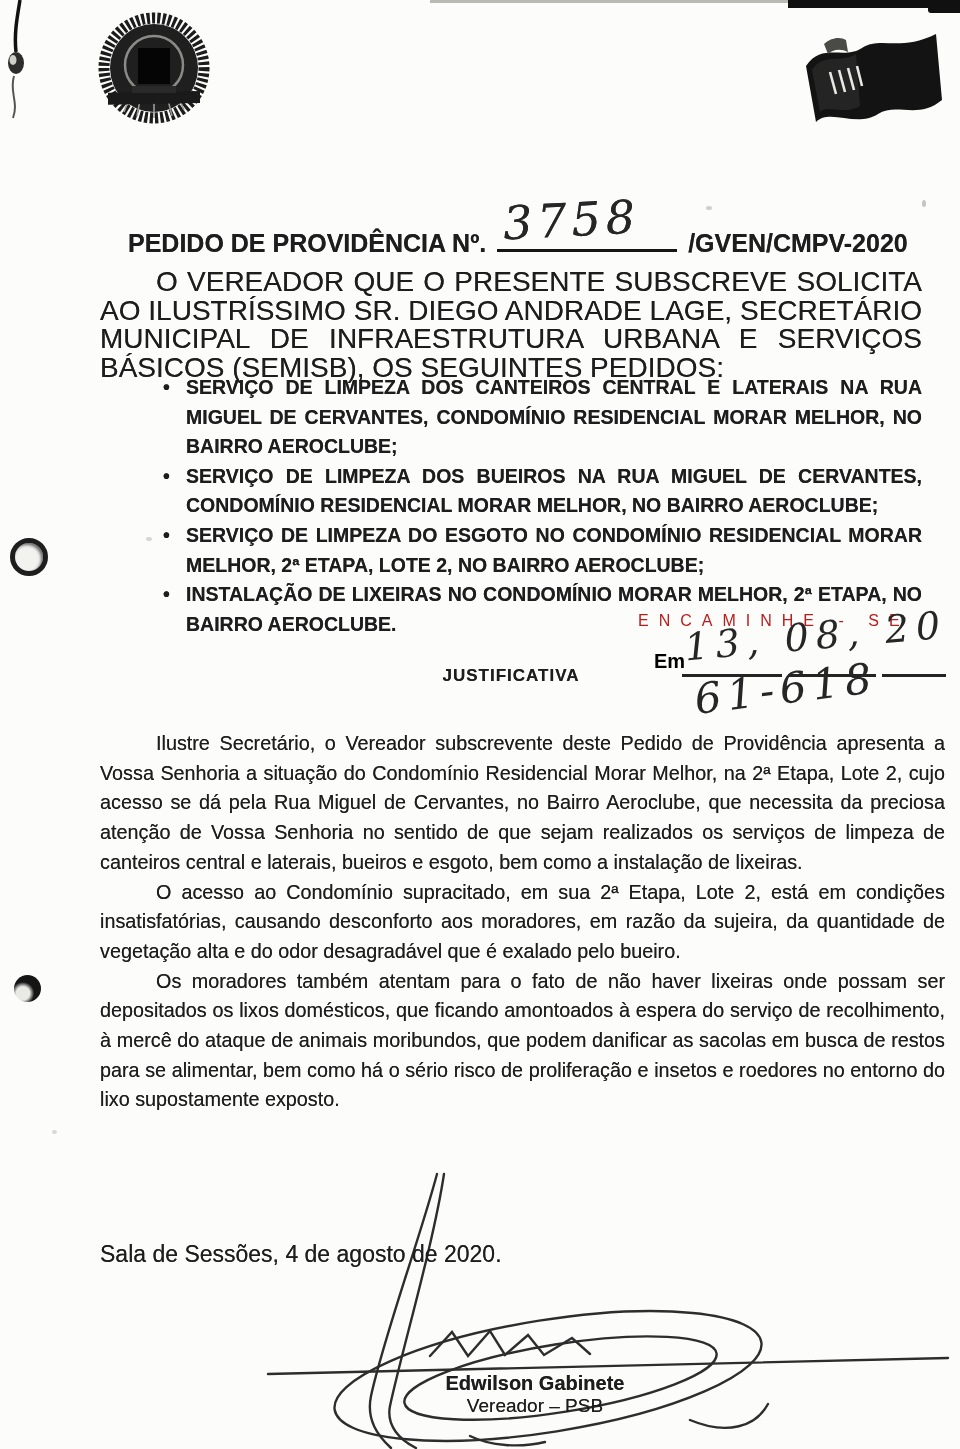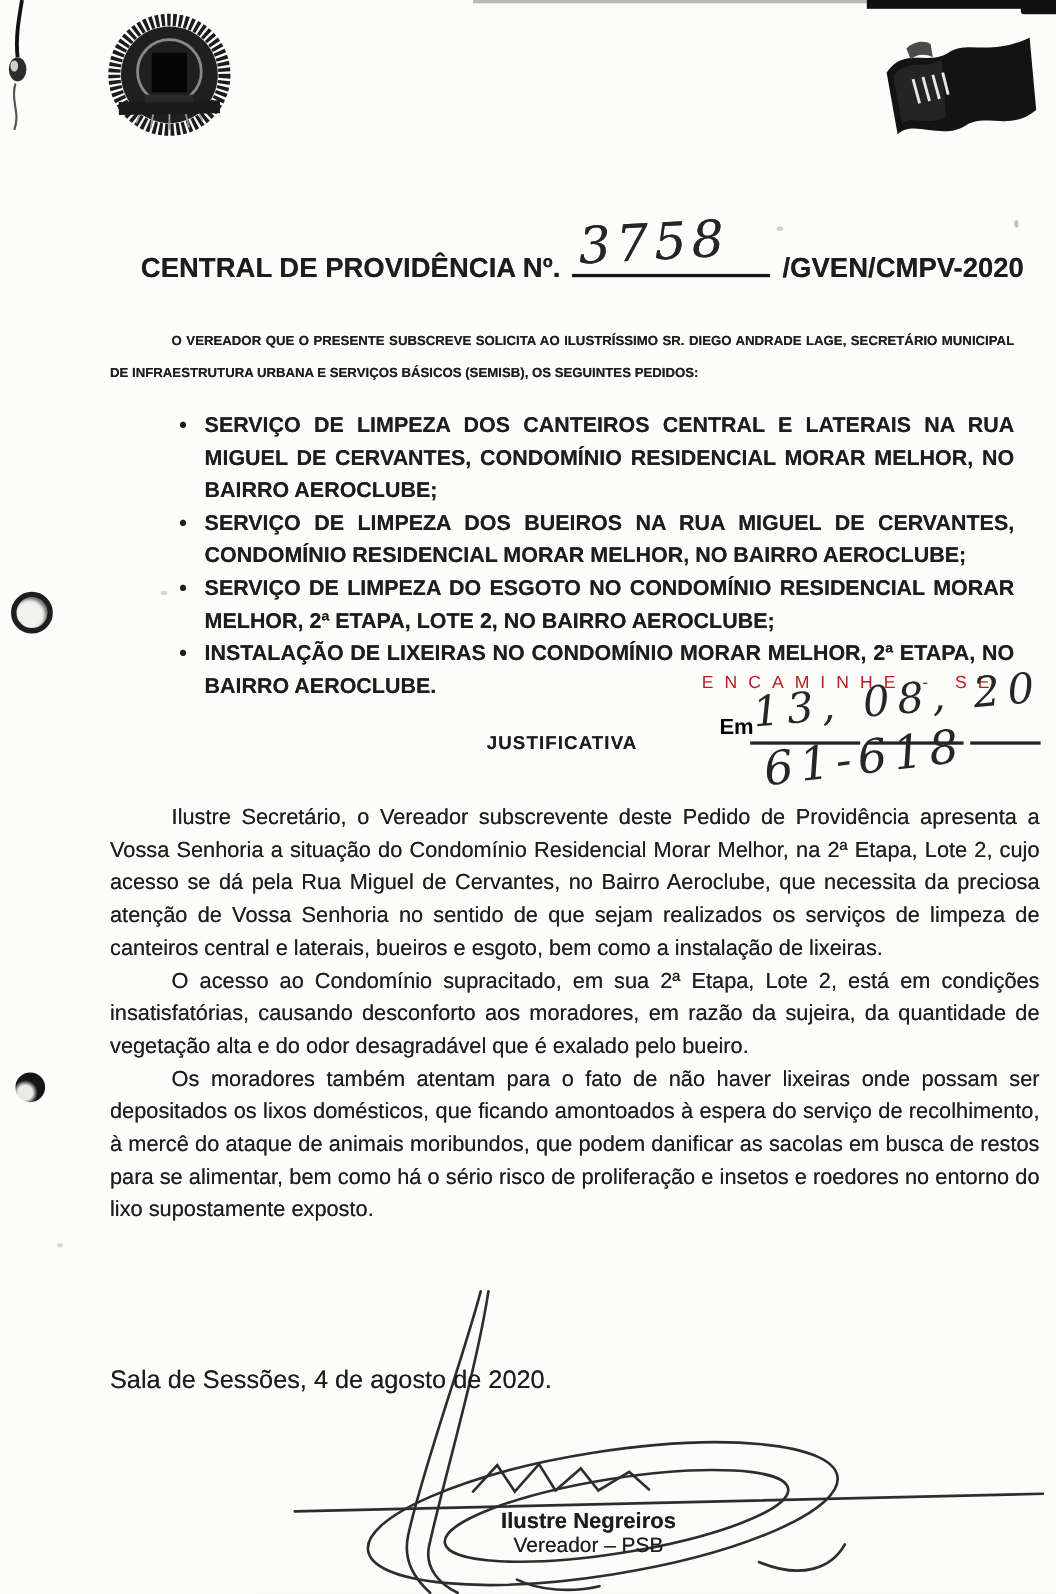--- a/index.html
+++ b/index.html
@@ -22,22 +22,22 @@
     font-size:20.5px; font-weight:bold; white-space:nowrap; letter-spacing:-0.2px; }
 
   
   .doc-title{ position:absolute; top:219px; left:128px; width:800px; font-size:25px; font-weight:bold; white-space:nowrap; }
   .num-slot{ display:inline-block; position:relative; width:180px; height:30px; vertical-align:baseline;
     border-bottom:3.5px solid #151515; margin:0 4px; }
   .hand{ font-family:"DejaVu Serif", serif; font-style:italic; color:#262626; font-weight:400; }
   .hand-number{ position:absolute; left:6px; top:-26px; font-size:46px; letter-spacing:5px; transform:rotate(-3deg); }
 
   
-  .intro{ position:absolute; top:296px; left:100px; width:822px;
-    font-size:12px; font-weight:bold; line-height:28.6px; text-align:justify; }
+  .intro{ position:absolute; top:268px; left:100px; width:822px;
+    font-size:28px; font-weight:normal; line-height:28.6px; text-align:justify; }
   .intro p{ margin:0; text-indent:56px; }
   .bullets{ position:absolute; top:373px; left:160px; width:762px;
     font-size:19.5px; font-weight:bold; line-height:29.6px; }
   .bullet{ position:relative; padding-left:26px; text-align:justify; }
   .bullet::before{ content:"•"; position:absolute; left:3px; top:0; }
 
   
   .stamp{ position:absolute; top:612px; left:638px; width:310px; height:130px; }
   .stamp-line1{ position:absolute; top:0; left:0; font-size:16px; font-weight:400;
     letter-spacing:10px; white-space:nowrap; color:#b91c1c; }
@@ -127,21 +127,21 @@
       <line x1="34" y1="64" x2="40" y2="86"></line>
       <line x1="43" y1="62" x2="49" y2="84"></line>
       <line x1="52" y1="60" x2="58" y2="82"></line>
       <line x1="61" y1="58" x2="66" y2="78"></line>
     </g>
     <path d="M 28,36 C 34,30 44,28 50,32 L 52,44 C 44,40 36,42 32,46 Z" fill="#4a4a46"></path>
   </svg>
 
 
   <div class="doc-title print">
-    <span>CENTRAL DE PROVIDÊNCIA Nº.</span>
+    <span>PEDIDO DE PROVIDÊNCIA Nº.</span>
     <span class="num-slot">
       <span class="hand hand-number">3758</span>
     </span>
     <span>/GVEN/CMPV-2020</span>
   </div>
 
   <div class="intro print">
     <p>
       <span>O VEREADOR QUE O PRESENTE SUBSCREVE SOLICITA AO ILUSTRÍSSIMO SR. </span><span>DIEGO ANDRADE LAGE</span><span>, SECRETÁRIO MUNICIPAL DE INFRAESTRUTURA URBANA E SERVIÇOS BÁSICOS (</span><span>SEMISB</span><span>), OS SEGUINTES PEDIDOS:</span>
     </p>
@@ -167,21 +167,21 @@
   <div class="just-heading print">JUSTIFICATIVA</div>
 
   <div class="body-text print">
     <p>Ilustre Secretário, o Vereador subscrevente deste Pedido de Providência apresenta a Vossa Senhoria a situação do Condomínio Residencial Morar Melhor, na 2ª Etapa, Lote 2, cujo acesso se dá pela Rua Miguel de Cervantes, no Bairro Aeroclube, que necessita da preciosa atenção de Vossa Senhoria no sentido de que sejam realizados os serviços de limpeza de canteiros central e laterais, bueiros e esgoto, bem como a instalação de lixeiras.</p>
     <p>O acesso ao Condomínio supracitado, em sua 2ª Etapa, Lote 2, está em condições insatisfatórias, causando desconforto aos moradores, em razão da sujeira, da quantidade de vegetação alta e do odor desagradável que é exalado pelo bueiro.</p>
     <p>Os moradores também atentam para o fato de não haver lixeiras onde possam ser depositados os lixos domésticos, que ficando amontoados à espera do serviço de recolhimento, à mercê do ataque de animais moribundos, que podem danificar as sacolas em busca de restos para se alimentar, bem como há o sério risco de proliferação e insetos e roedores no entorno do lixo supostamente exposto.</p>
   </div>
 
   <div class="date-line print">Sala de Sessões, 4 de agosto de 2020.</div>
 
-  <div class="signer-name print">Ilustre Negreiros</div>
+  <div class="signer-name print">Edwilson Gabinete</div>
   <div class="signer-title print">Vereador – PSB</div>
 
   <svg class="signature-svg" viewBox="0 0 960 281">
     <g fill="none" stroke="#1c1c1c" stroke-width="2.4" stroke-linecap="round" opacity="0.92">
       <path d="M 437,6 C 420,70 384,168 371,228 C 366,252 378,268 391,280"></path>
       <path d="M 444,6 C 433,78 402,182 390,238 C 386,258 400,272 416,280"></path>
       <path d="M 268,206 L 948,190"></path>
       <g transform="rotate(-9 548 208)">
         <ellipse cx="548" cy="208" rx="216" ry="56"></ellipse>
         <ellipse cx="560" cy="212" rx="158" ry="34"></ellipse>

